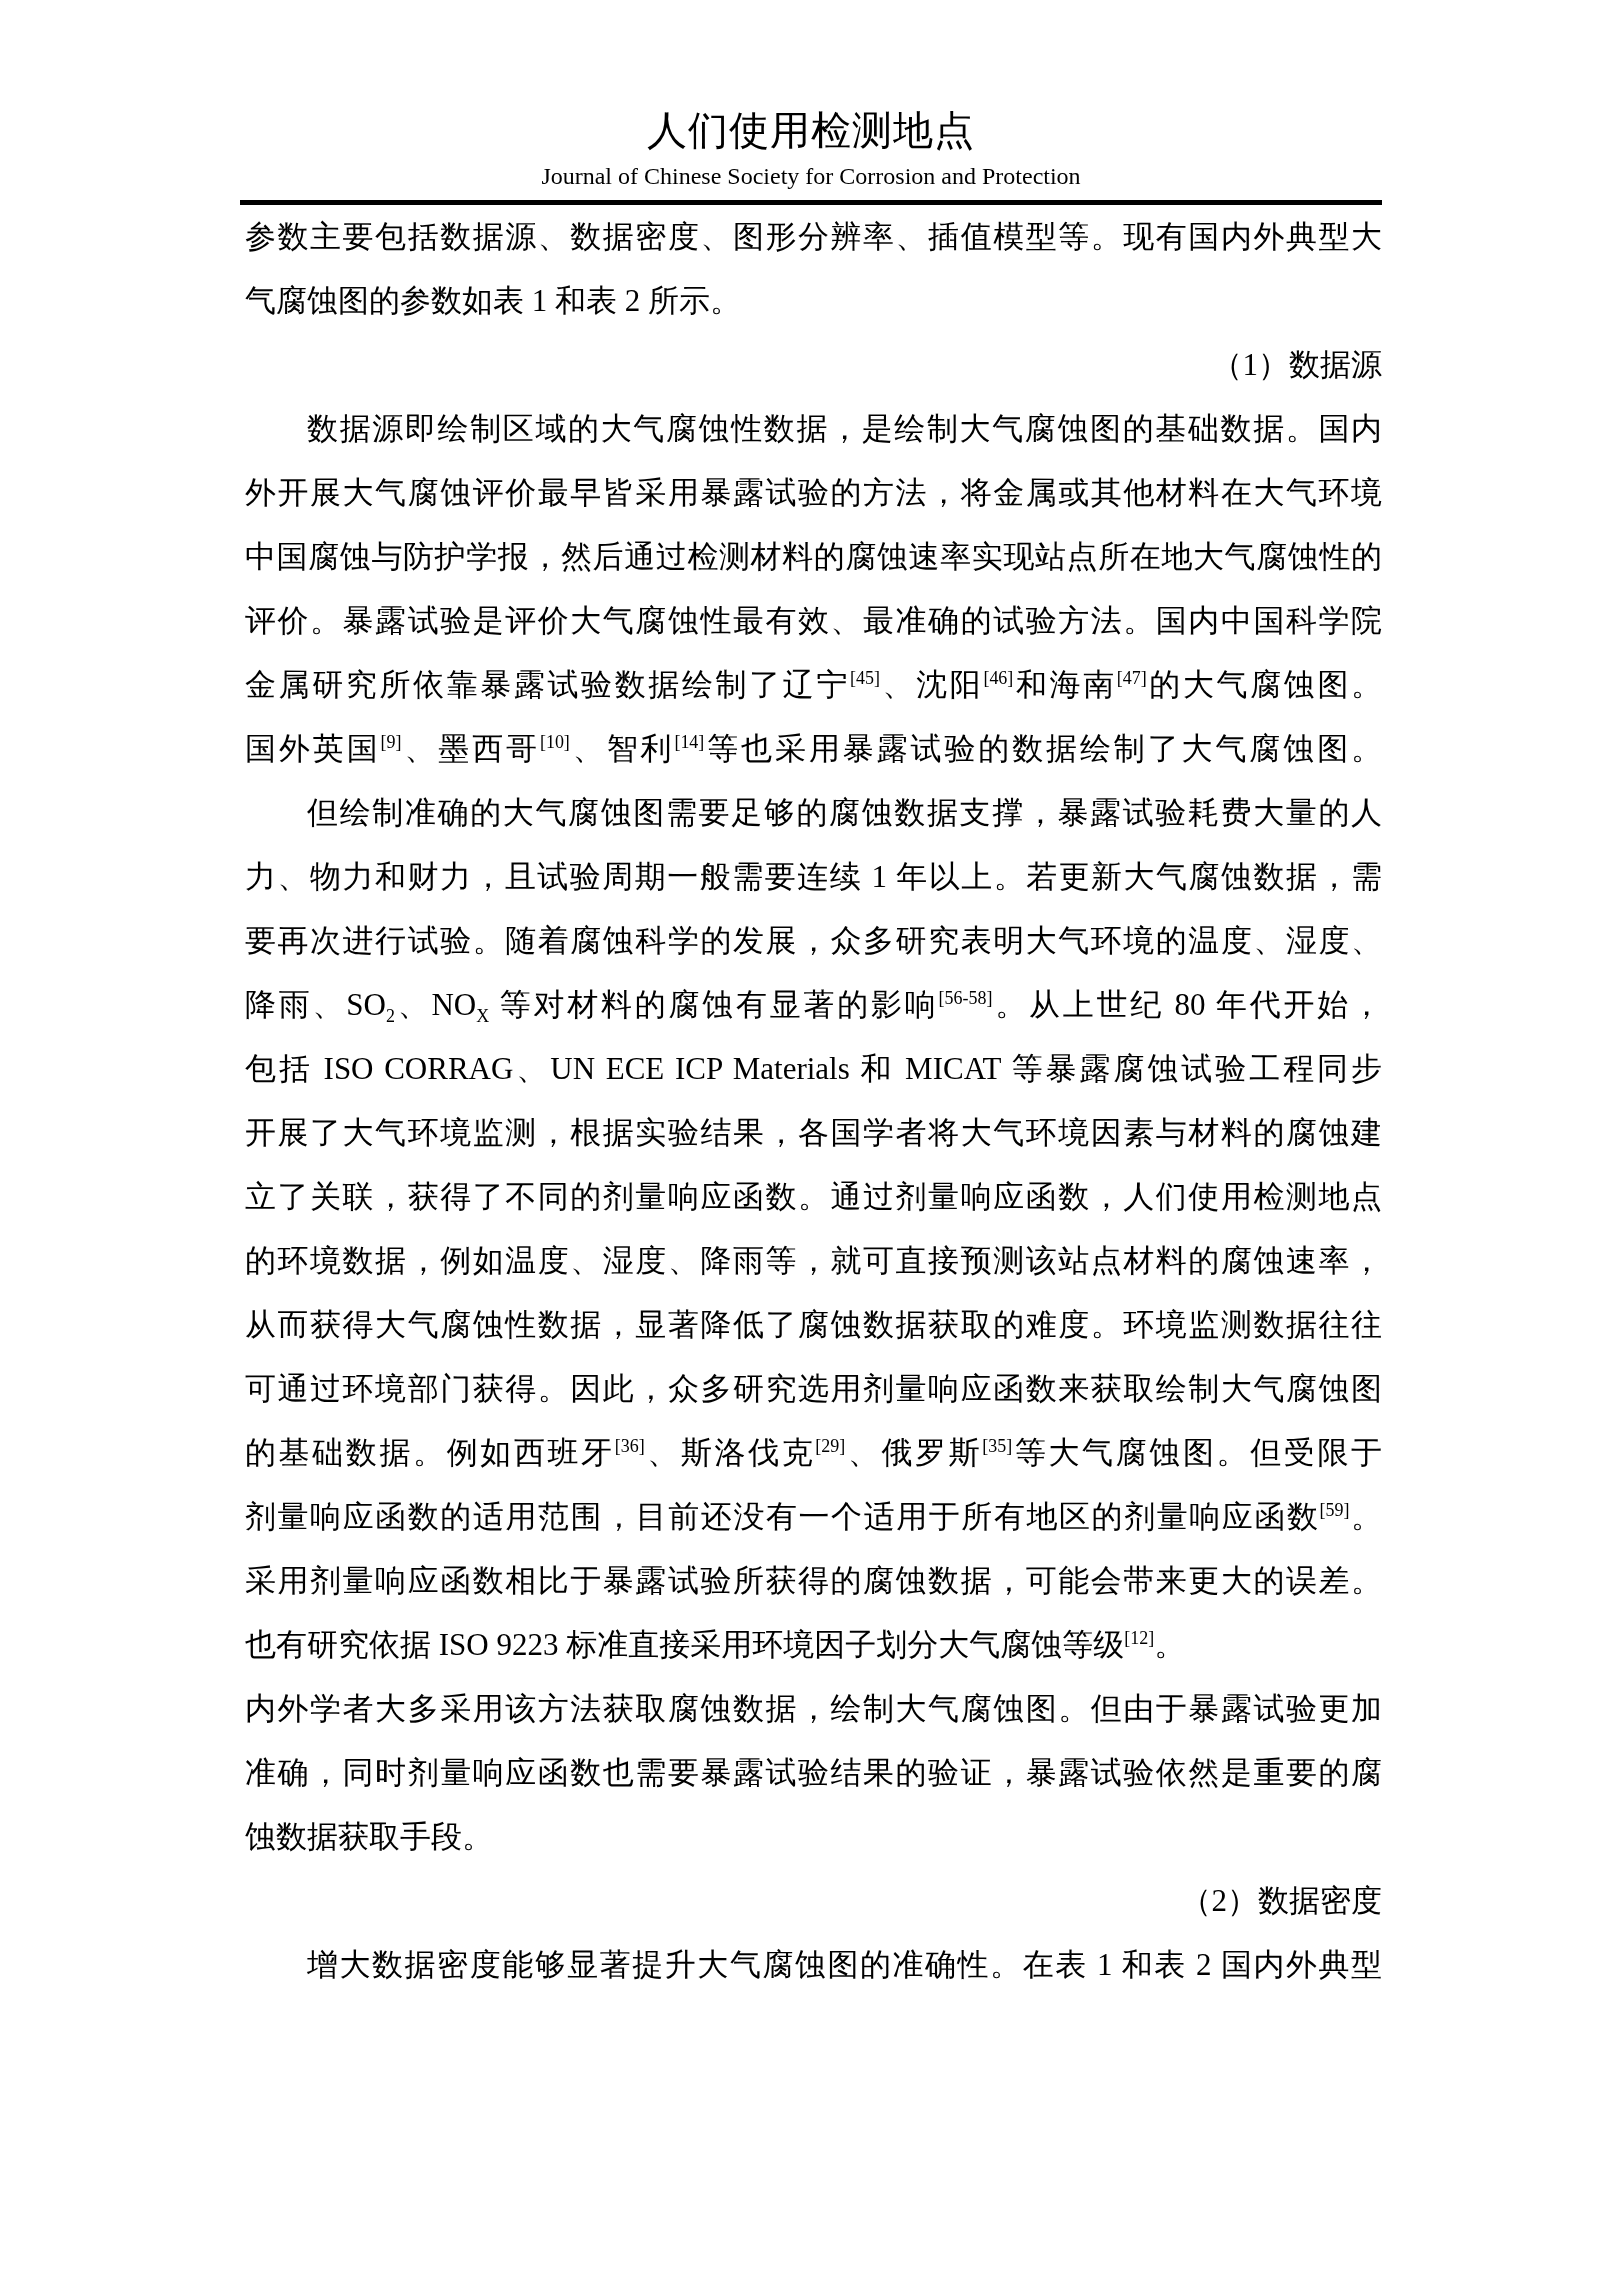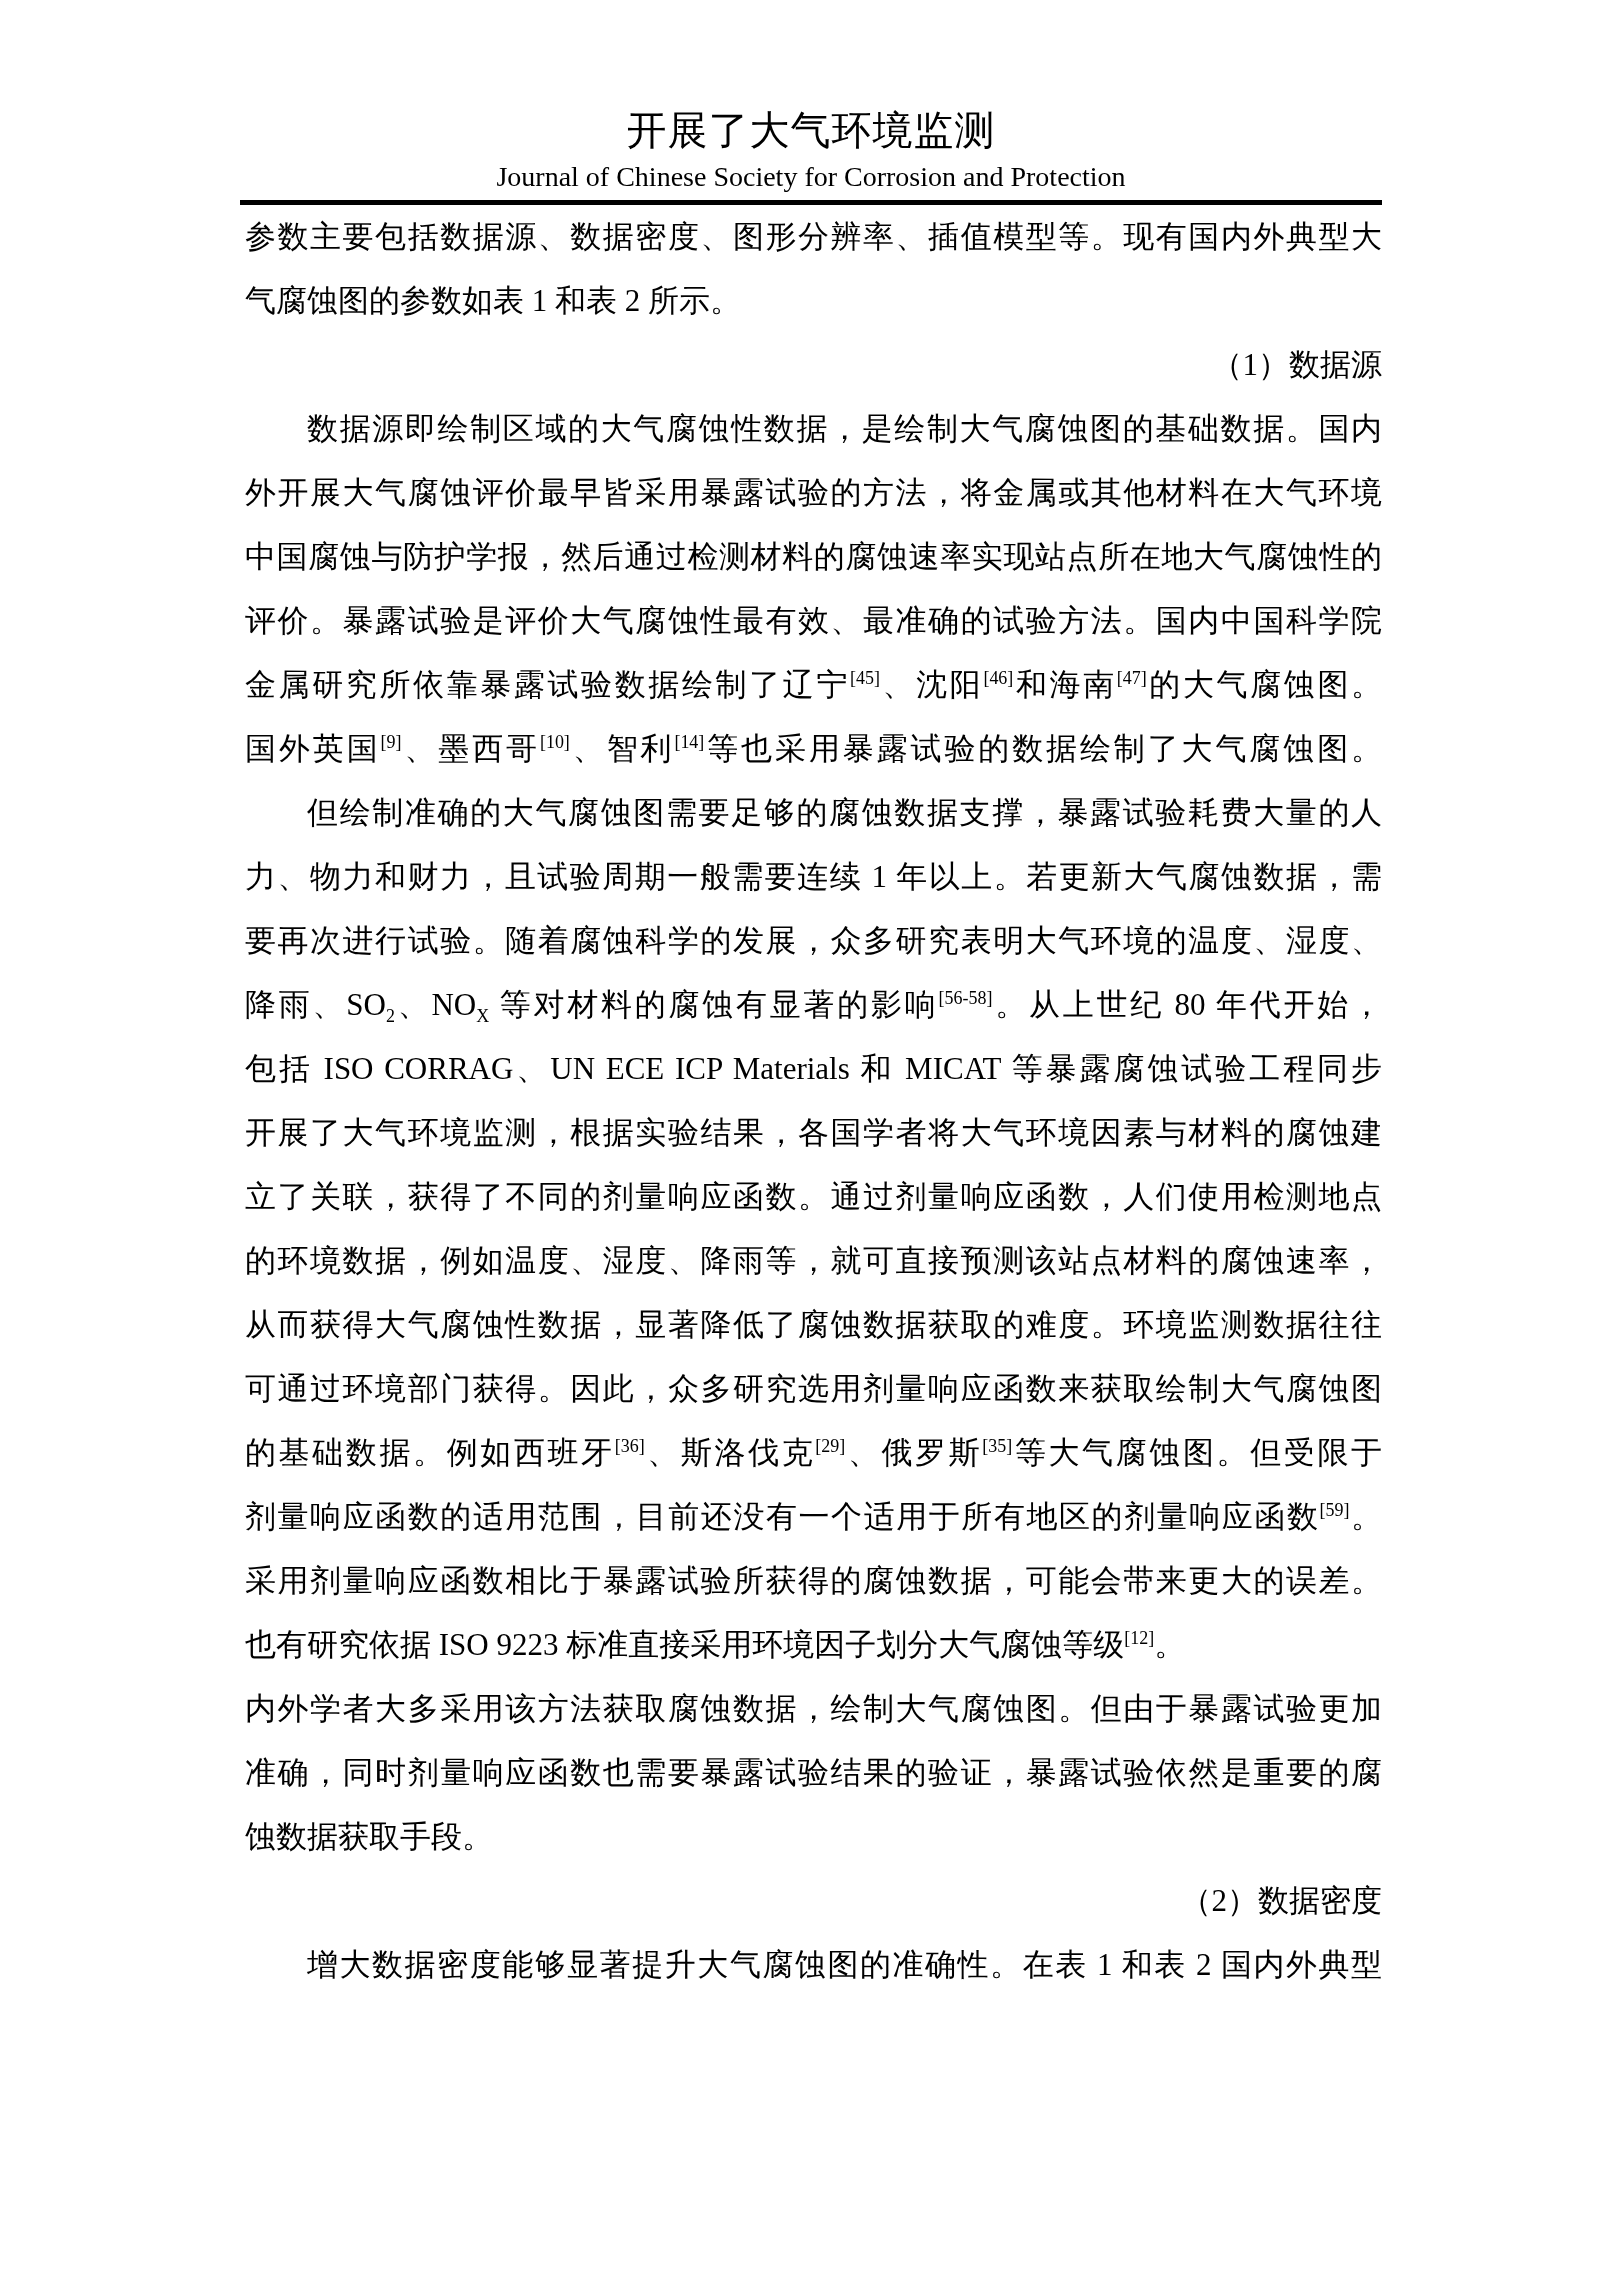--- a/index.html
+++ b/index.html
@@ -19,21 +19,21 @@
     width: 1142px;
     text-align: center;
   }
   .header-zh {
     font-size: 40px;
     line-height: 53px;
     font-weight: normal;
     letter-spacing: 1px;
   }
   .header-en {
-    font-size: 28px;
+    font-size: 24px;
     line-height: 39px;
   }
   .rule {
     position: absolute;
     left: 240px;
     top: 200px;
     width: 1142px;
     height: 4.9px;
     background: #000000;
   }
@@ -67,21 +67,21 @@
     font-size: 0.58em;
     line-height: 0;
     vertical-align: sub;
   }
 </style>
 </head>
 <body>
 
 <div class="page">
   <div class="header">
-    <div class="header-zh">开展了大气环境监测</div>
+    <div class="header-zh">人们使用检测地点</div>
     <div class="header-en">Journal of Chinese Society for Corrosion and Protection</div>
   </div>
   <div class="rule"></div>
   <div class="body-text">
       <div class="line j">参数主要包括数据源、数据密度、图形分辨率、插值模型等。现有国内外典型大</div>
       <div class="line">气腐蚀图的参数如表 1 和表 2 所示。</div>
       <div class="line indent">（1）数据源</div>
       <div class="line j indent">数据源即绘制区域的大气腐蚀性数据，是绘制大气腐蚀图的基础数据。国内</div>
       <div class="line j">外开展大气腐蚀评价最早皆采用暴露试验的方法，将金属或其他材料在大气环境</div>
       <div class="line j">中国腐蚀与防护学报，然后通过检测材料的腐蚀速率实现站点所在地大气腐蚀性的</div>

